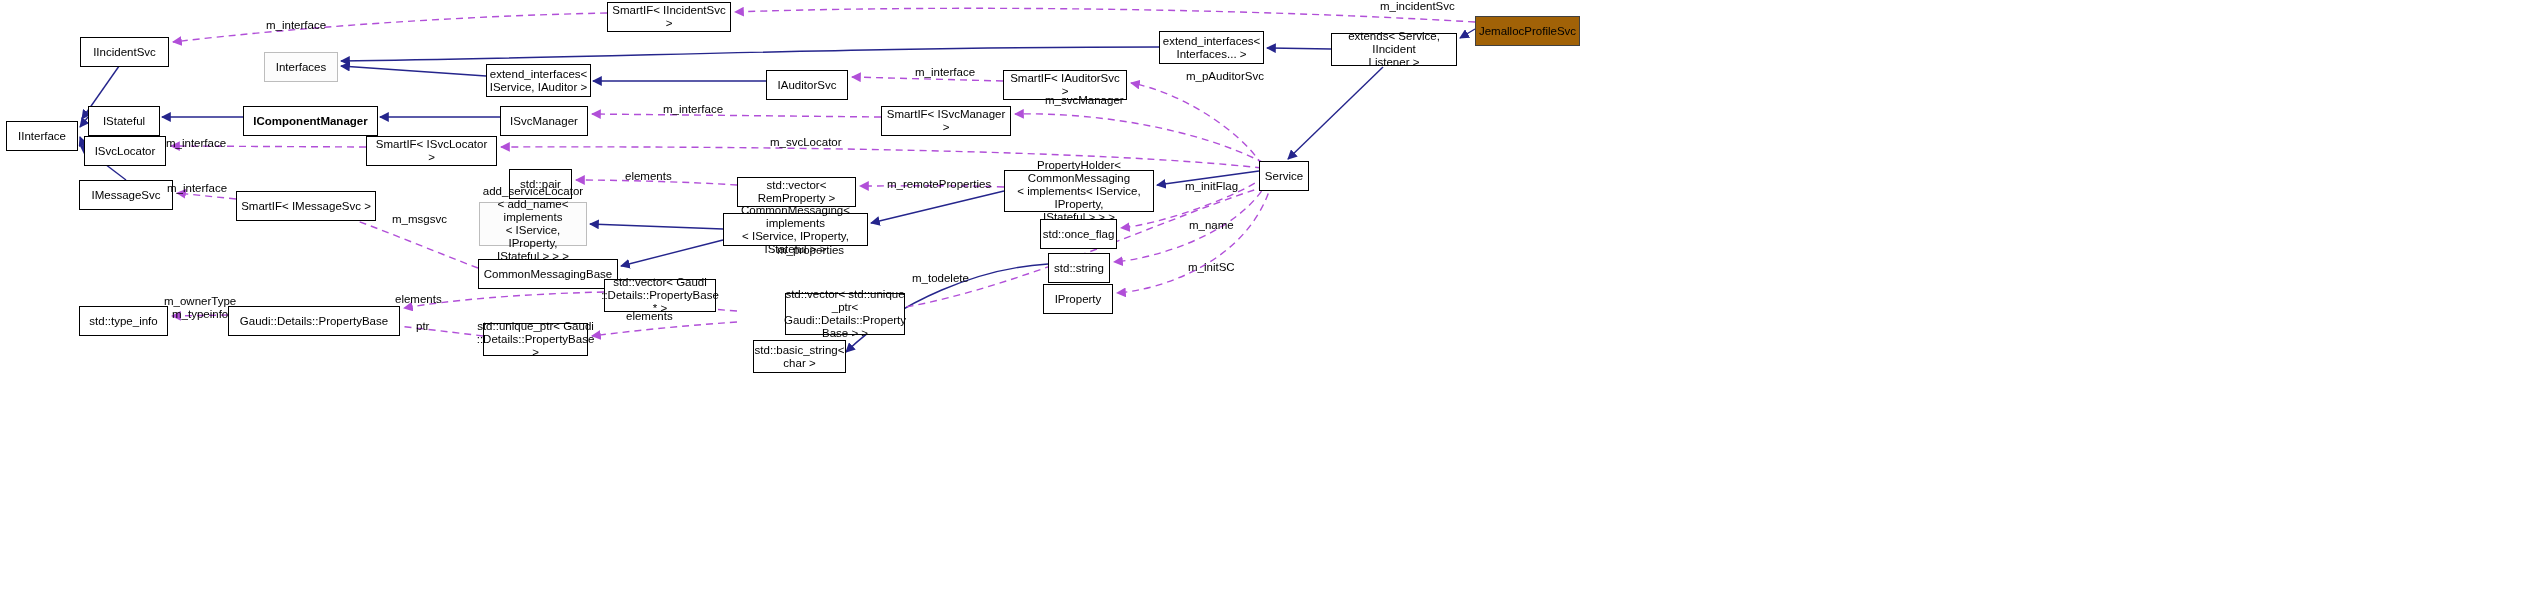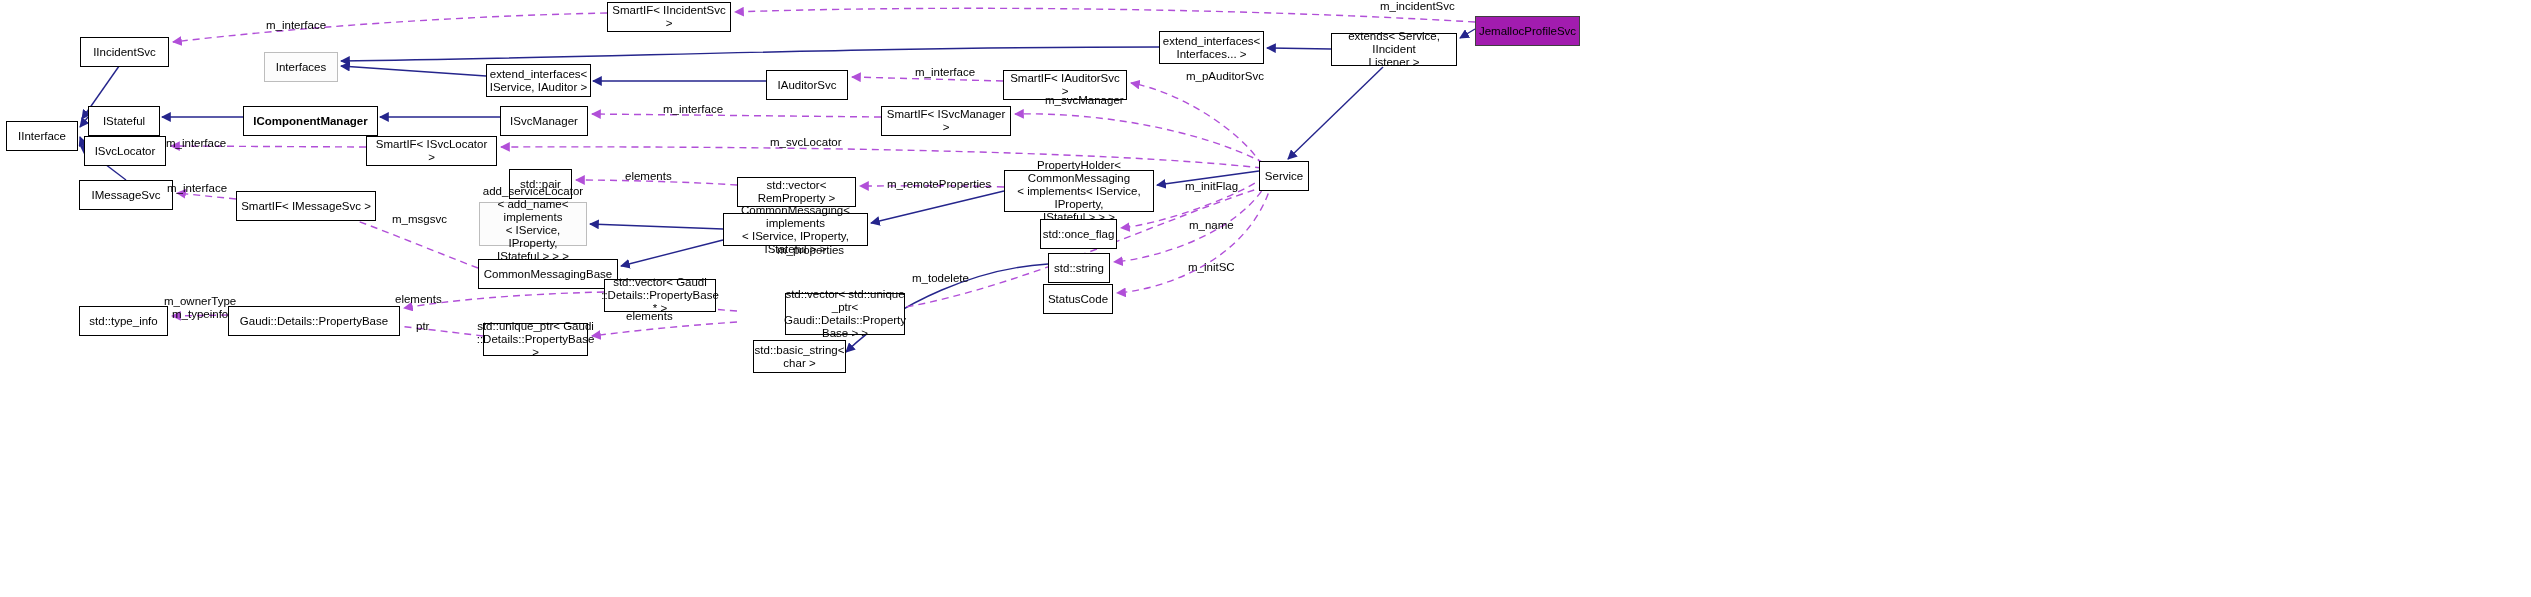--- a/index.html
+++ b/index.html
@@ -32,21 +32,21 @@
     line-height: 13px;
     display: flex;
     align-items: center;
     justify-content: center;
     text-align: center;
     padding: 14px 4px;
     white-space: pre-line;
     z-index: 5;
   }
   .node.highlight {
-    background: #a21caf;
+    background: #a16207;
     border-color: #404040;
   }
   .node.faint {
     border-color: #bdbdbd;
     background: #fcfcfc;
   }
   .edge-label {
     position: absolute;
     font-size: 11.5px;
     line-height: 12.5px;
@@ -156,21 +156,21 @@
       <div class="node" style="left: 753px; top: 340px; width: 93px; height: 33px;">std::basic_string&lt;
  char &gt;</div>
       <div class="node" style="left: 607px; top: 2px; width: 124px; height: 22px;">SmartIF&lt; IIncidentSvc &gt;</div>
       <div class="node" style="left: 881px; top: 106px; width: 130px; height: 22px;">SmartIF&lt; ISvcManager &gt;</div>
       <div class="node" style="left: 1003px; top: 70px; width: 124px; height: 22px;">SmartIF&lt; IAuditorSvc &gt;</div>
       <div class="node" style="left: 1004px; top: 170px; width: 150px; height: 42px;">PropertyHolder&lt; CommonMessaging
 &lt; implements&lt; IService, IProperty,
       IStateful &gt; &gt; &gt;</div>
       <div class="node" style="left: 1040px; top: 219px; width: 77px; height: 22px;">std::once_flag</div>
       <div class="node" style="left: 1048px; top: 253px; width: 62px; height: 22px;">std::string</div>
-      <div class="node" style="left: 1043px; top: 284px; width: 70px; height: 22px;">StatusCode</div>
+      <div class="node" style="left: 1043px; top: 284px; width: 70px; height: 22px;">IProperty</div>
       <div class="node" style="left: 1259px; top: 161px; width: 50px; height: 20px;">Service</div>
       <div class="node" style="left: 1159px; top: 31px; width: 105px; height: 33px;">extend_interfaces&lt;
  Interfaces... &gt;</div>
       <div class="node" style="left: 1331px; top: 33px; width: 126px; height: 33px;">extends&lt; Service, IIncident
  Listener &gt;</div>
       <div class="node highlight" style="left: 1475px; top: 16px; width: 105px; height: 20px;">JemallocProfileSvc</div>
     </div>
   <div id="labels">
       <div class="edge-label" style="left: 266px; top: 19px;">m_interface</div>
       <div class="edge-label" style="left: 1380px; top: 0px;">m_incidentSvc</div>

